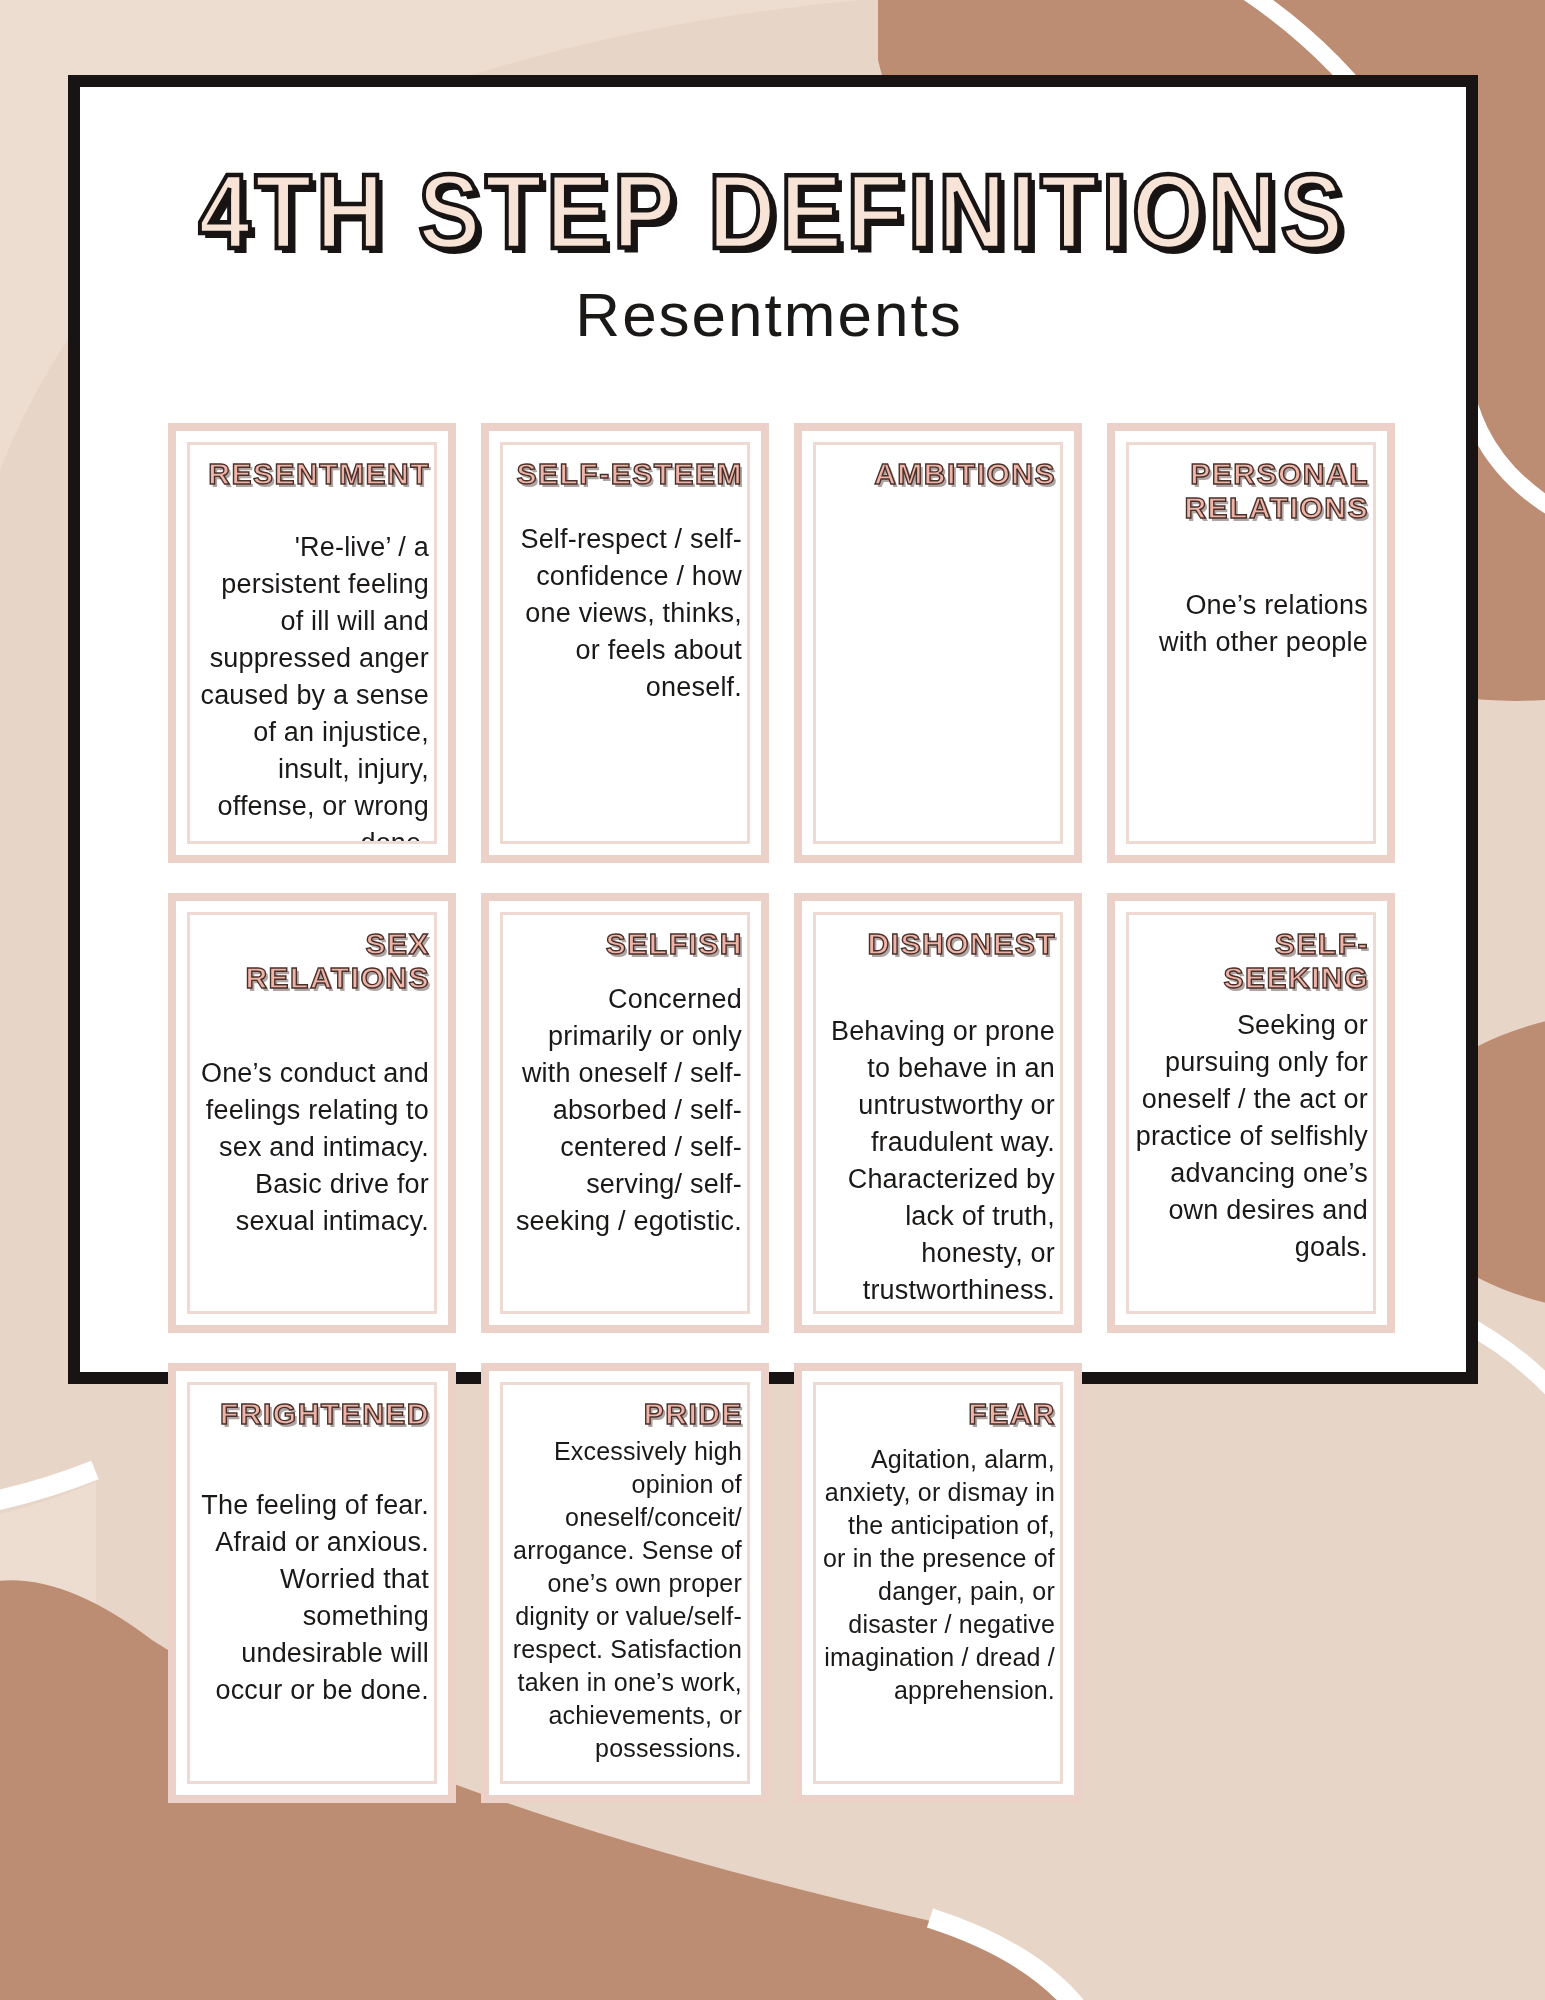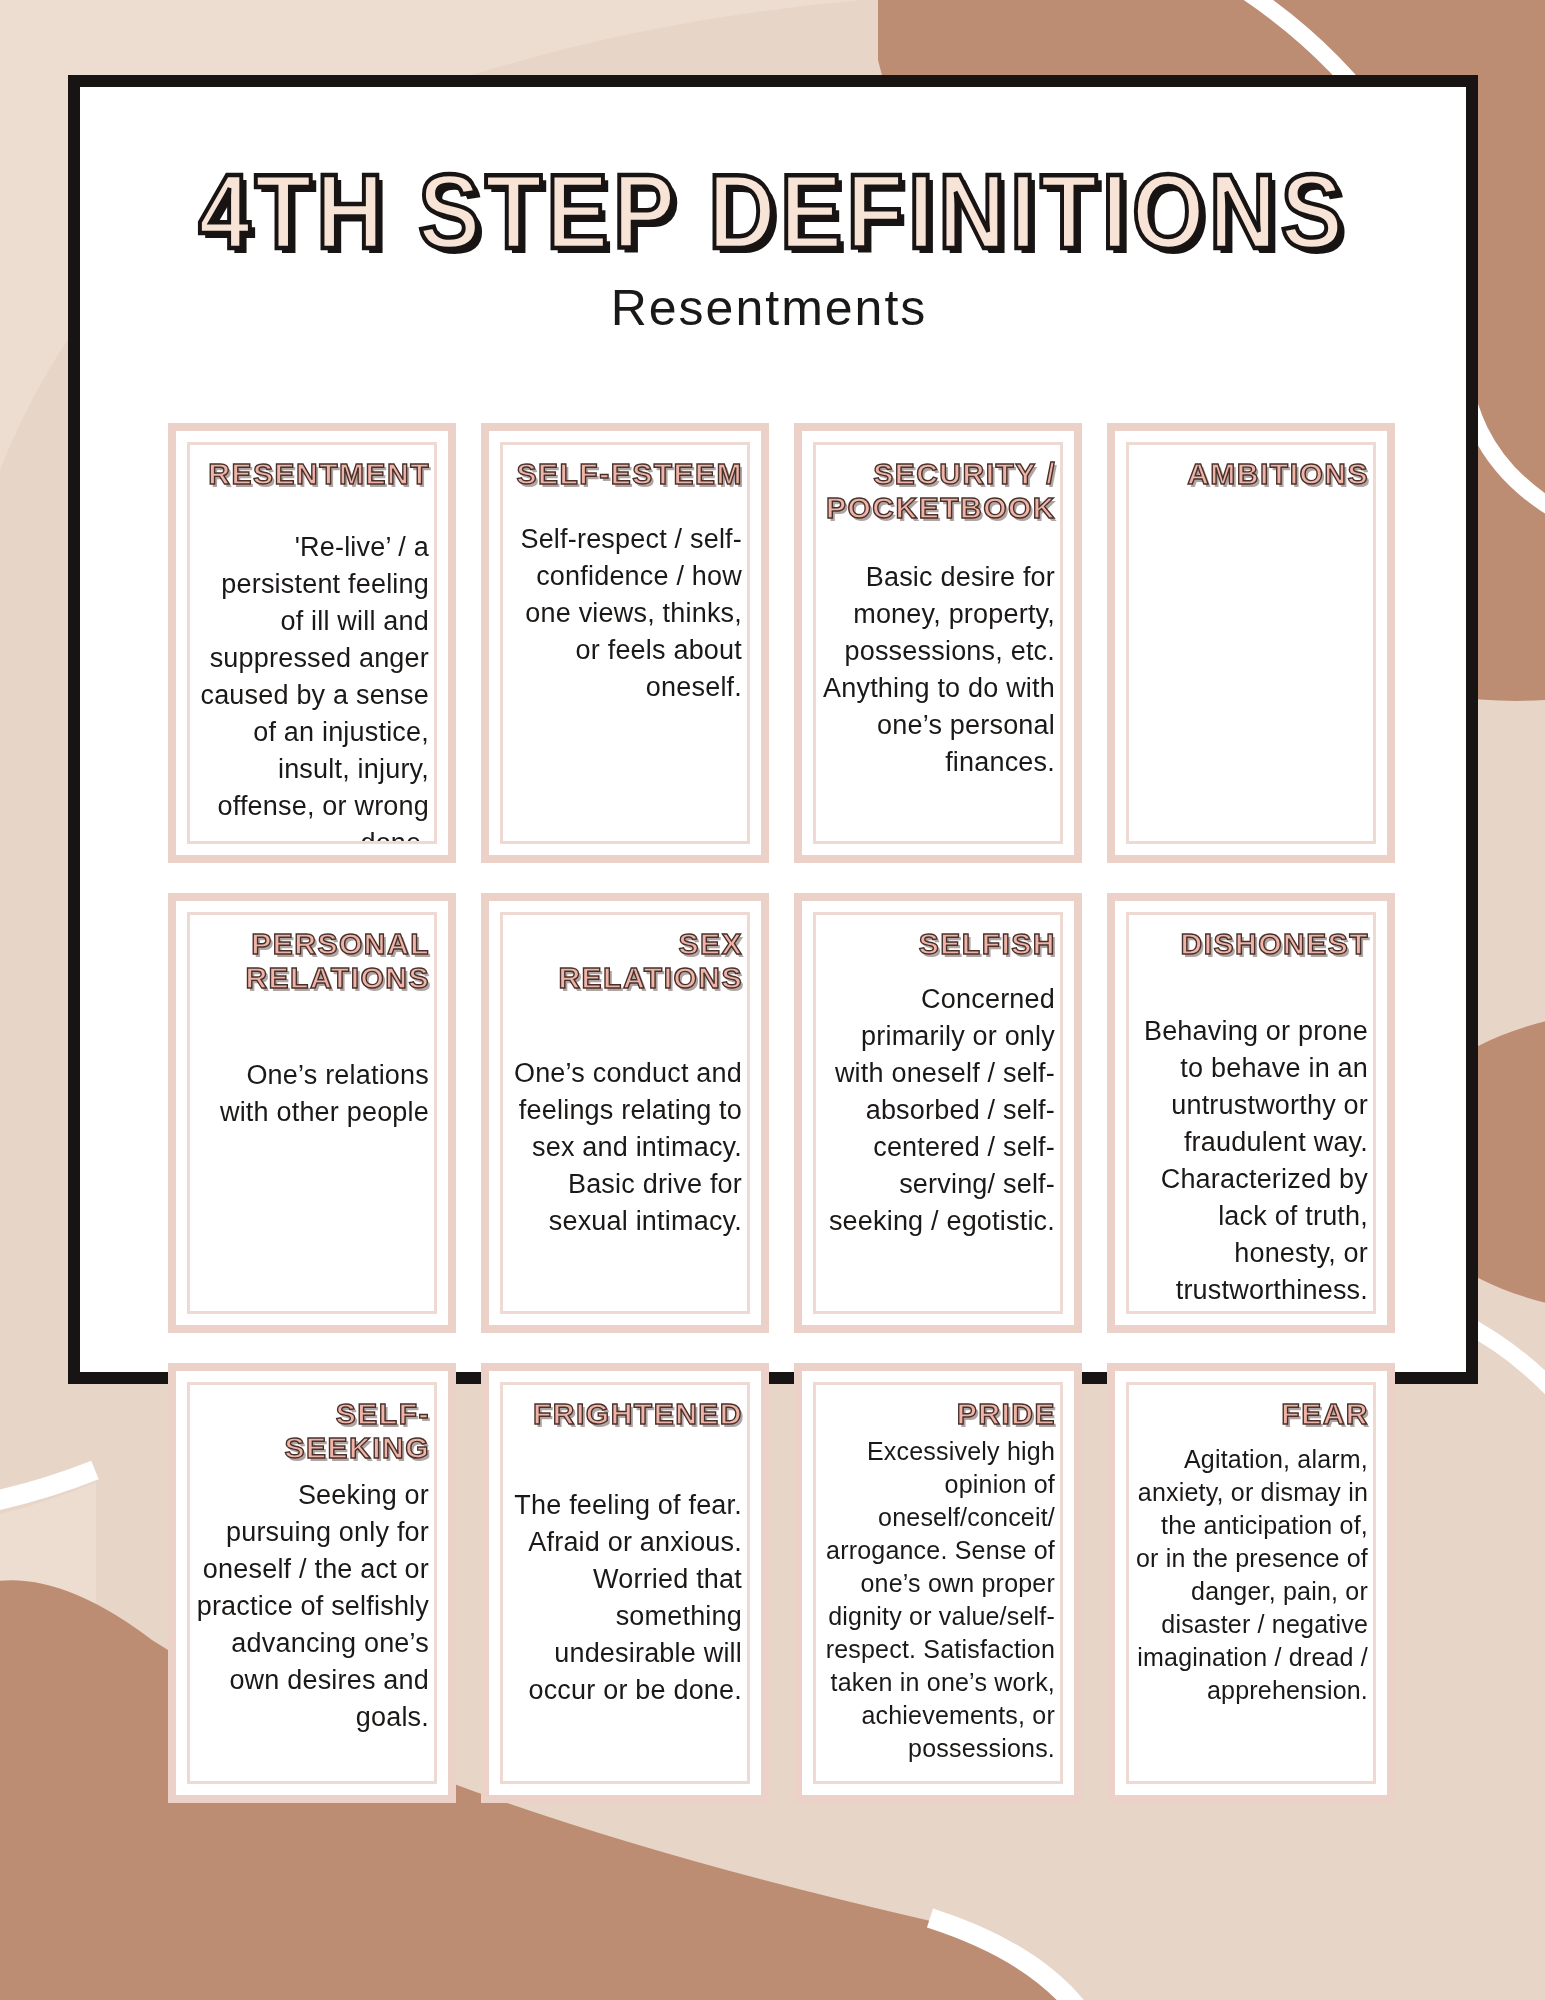--- a/index.html
+++ b/index.html
@@ -13,21 +13,21 @@
   .title{
     position:absolute;top:64px;left:0;right:0;margin:0;text-align:center;
     font-size:106px;font-weight:bold;letter-spacing:5px;white-space:nowrap;
     color:var(--title-fill,#f8e3d7);
     -webkit-text-stroke:4.5px var(--frame,#1b1713);
     text-shadow:6px 5px 0 var(--frame,#1b1713);
     transform:scaleX(0.88);transform-origin:50% 50%;
   }
   .subtitle{
     position:absolute;top:192px;left:0;right:8px;margin:0;text-align:center;
-    font-size:50px;font-weight:400;letter-spacing:2px;color:var(--text,#141414);
+    font-size:62px;font-weight:400;letter-spacing:2px;color:var(--text,#141414);
   }
   .grid{
     position:absolute;left:88px;top:336px;
     display:grid;grid-template-columns:repeat(4,288px);grid-template-rows:repeat(3,440px);
     column-gap:25px;row-gap:30px;
   }
   .card{
     box-sizing:border-box;border:8px solid var(--card-border,#ecd1c8);background:#fff;
   }
   .card-inner{
@@ -87,26 +87,20 @@
         </div>
       </div>
 
       <div class="card">
         <div class="card-inner">
           <div class="card-title">SELF-ESTEEM</div>
           <div class="card-body" style="margin-top:30px">Self-respect / self-confidence / how one views, thinks, or feels about oneself.</div>
         </div>
       </div>
 
-      <div class="card">
-        <div class="card-inner">
-          <div class="card-title">SECURITY / POCKETBOOK</div>
-          <div class="card-body" style="margin-top:34px">Basic desire for money, property, possessions, etc. Anything to do with one’s personal finances.</div>
-        </div>
-      </div>
 
       <div class="card">
         <div class="card-inner">
           <div class="card-title">AMBITIONS</div>
         </div>
       </div>
 
       <div class="card">
         <div class="card-inner">
           <div class="card-title">PERSONAL RELATIONS</div>

